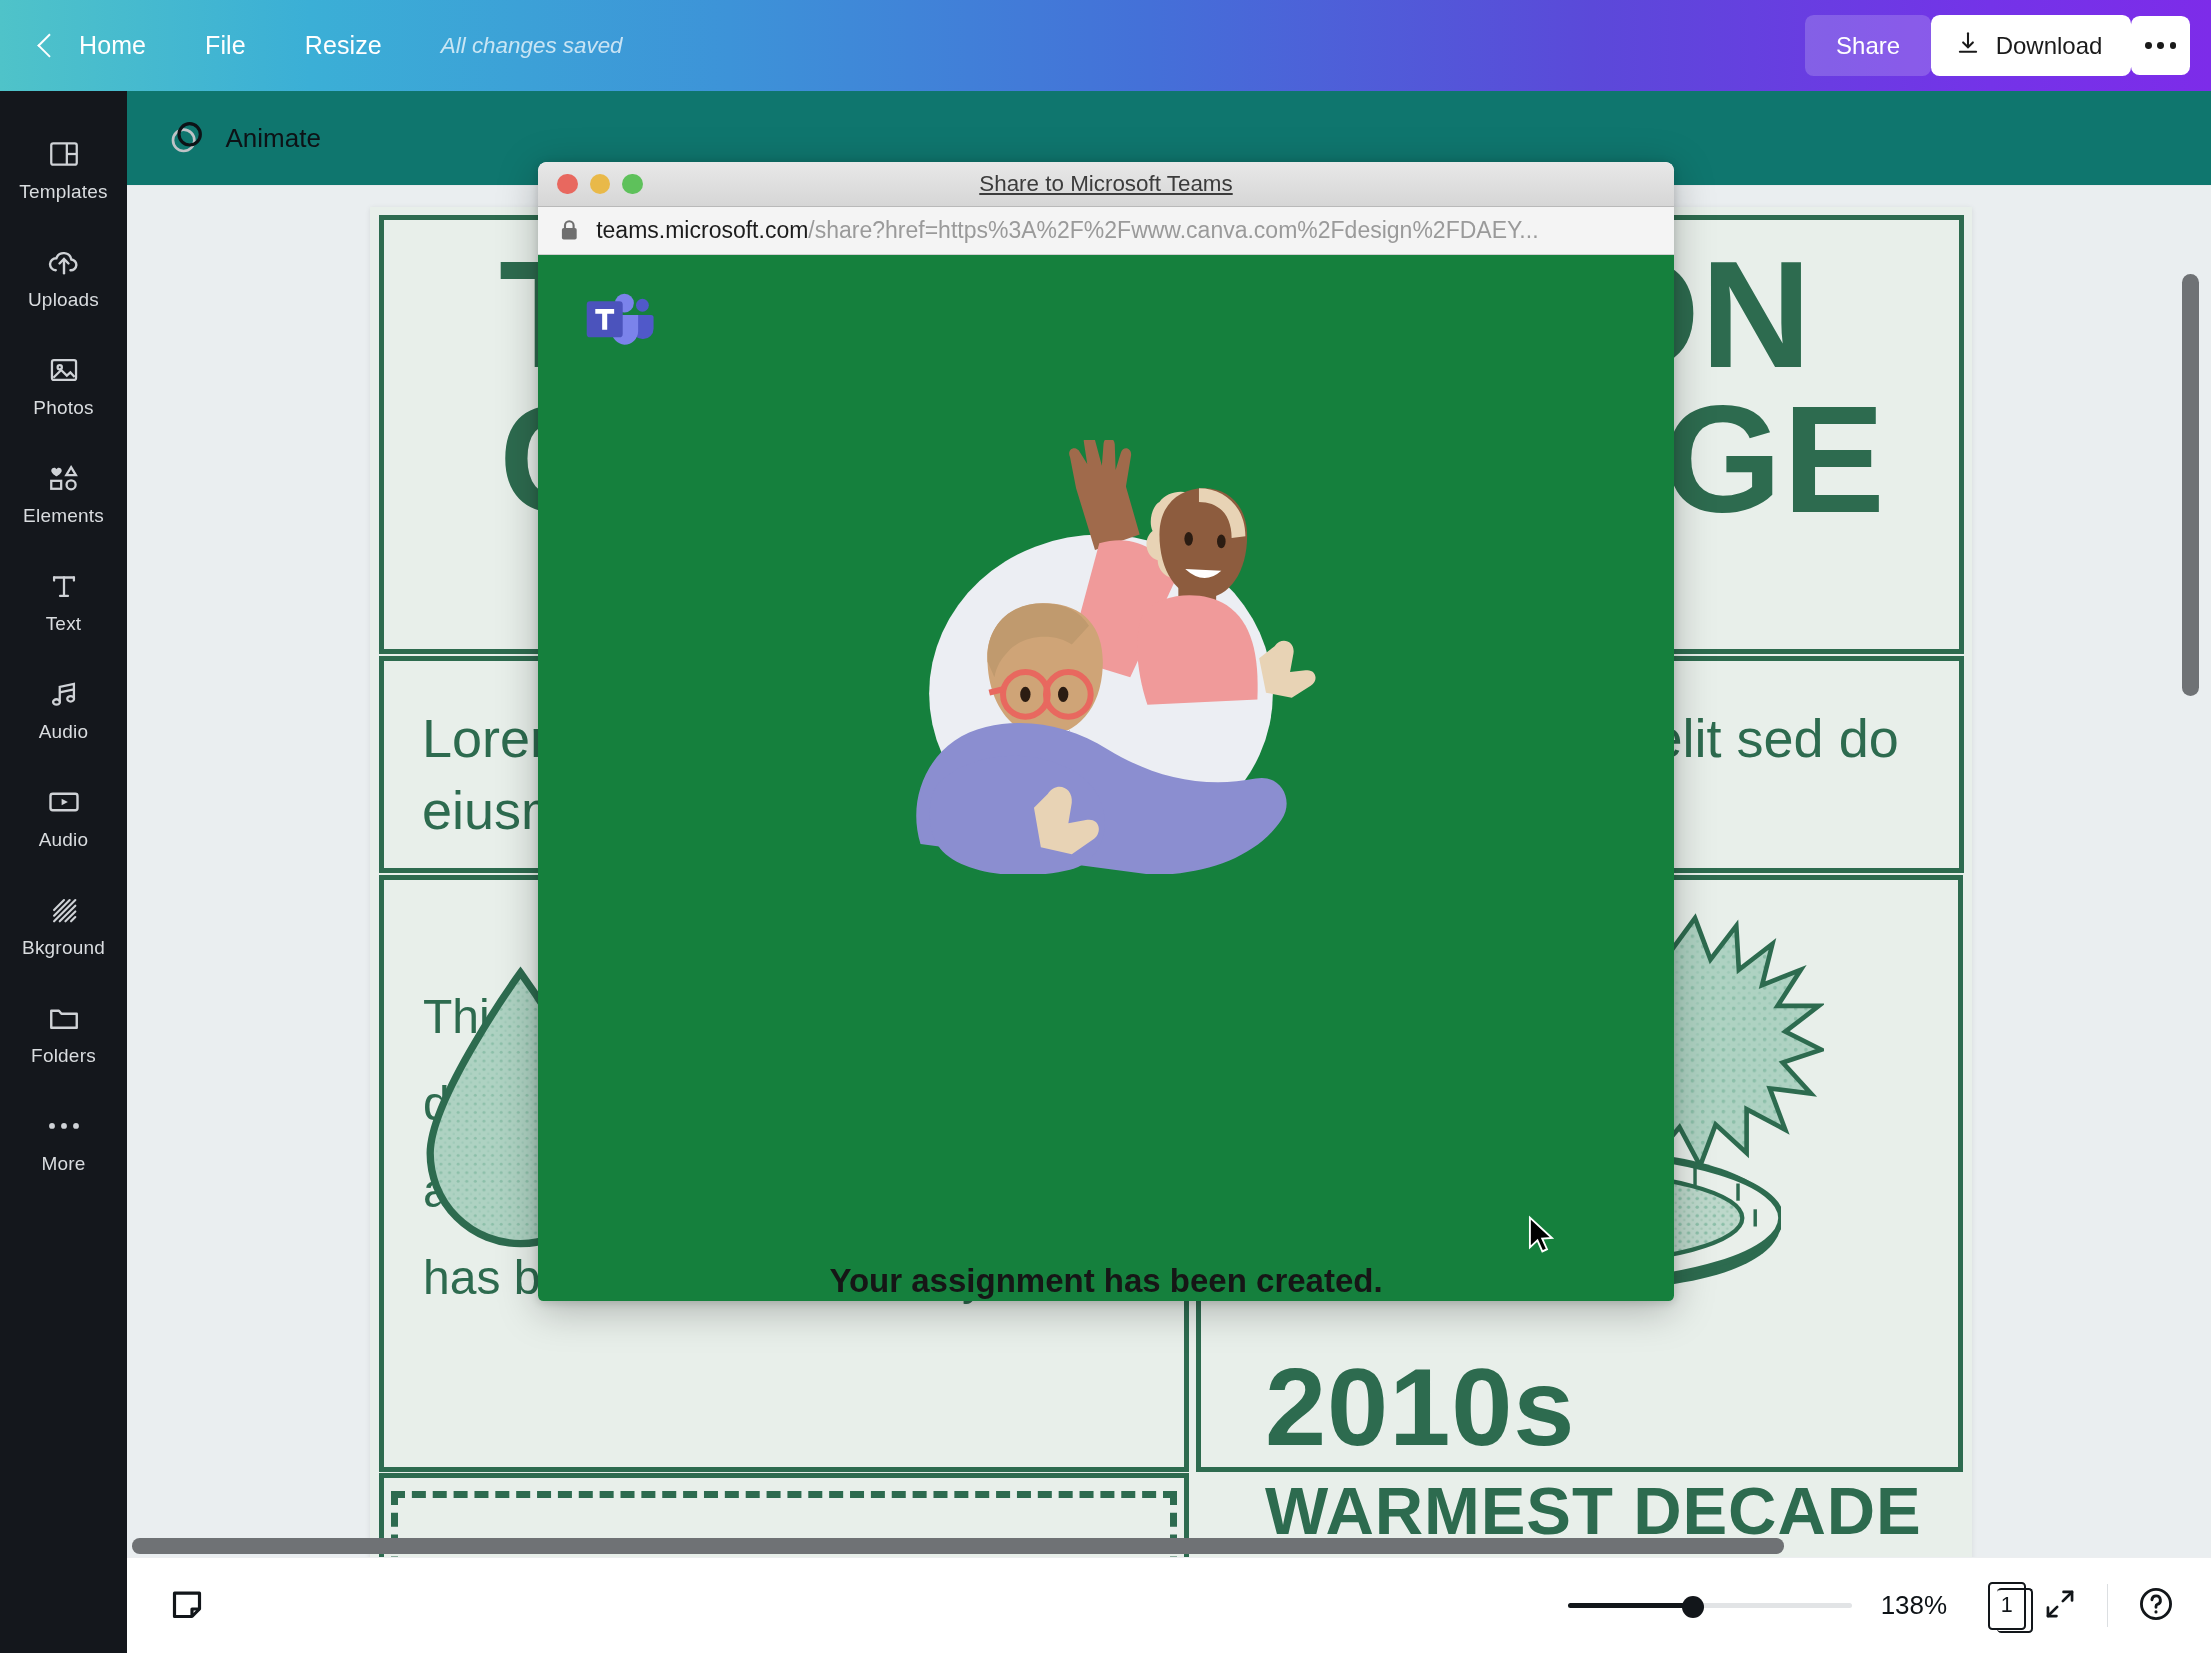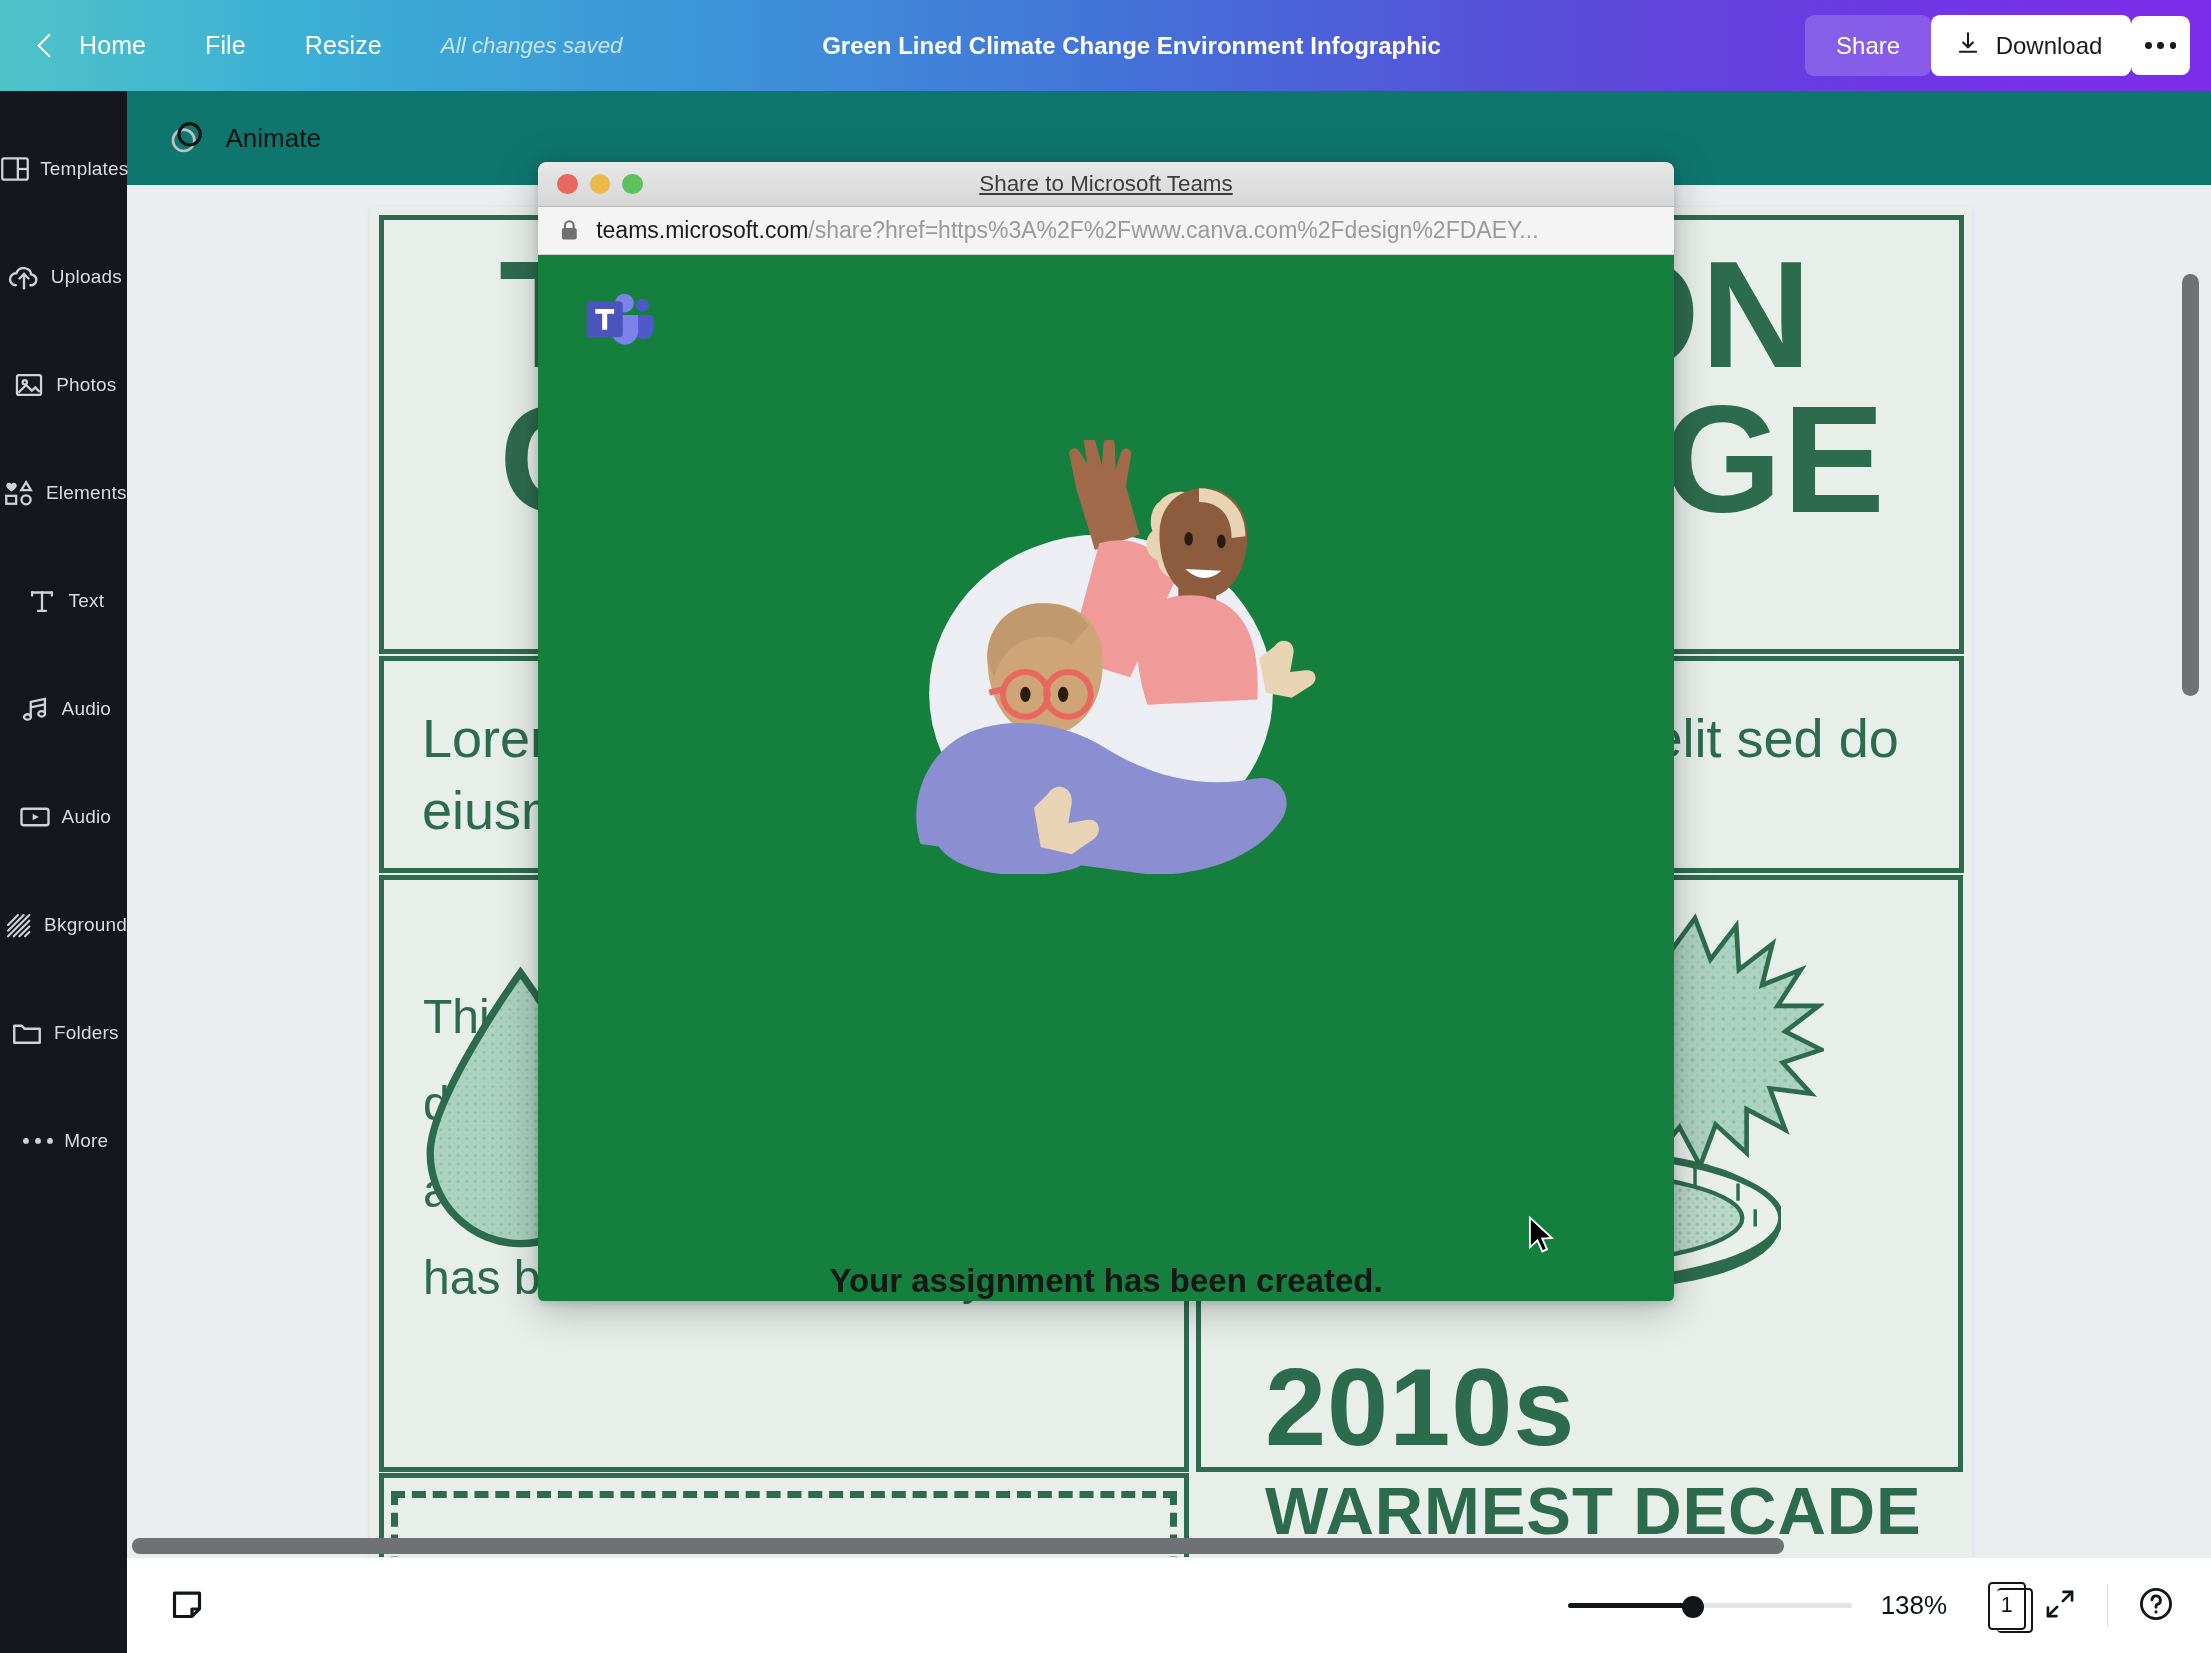--- a/index.html
+++ b/index.html
@@ -60,21 +60,21 @@
 
   
   #sidebar {
     position: absolute; top: 91px; left: 0; width: 127px; height: 1562px;
     background: #14171c;
     display: flex; flex-direction: column; align-items: center;
     padding-top: 24px;
     z-index: 30;
   }
   .sb-item {
-    width: 127px; height: 108px; display: flex; flex-direction: row;
+    width: 127px; height: 108px; display: flex; flex-direction: column;
     align-items: center; justify-content: center; cursor: pointer; gap: 7.7px;
   }
   .sb-ico { width: 38px; height: 38px; display: flex; align-items: center; justify-content: center; color: #cfd2d6; }
   .sb-label { color: #d9dcdf; font-size: 19px; letter-spacing: 0.2px; }
 
   
   #toolbar {
     position: absolute; top: 91px; left: 127px; width: 2084px; height: 95px;
     background: #0f766e; display: flex; align-items: center; padding-left: 27.5px;
     border-bottom: 0.9px solid #e6e8eb;
@@ -212,21 +212,20 @@
 <body>
 
 <div id="topbar">
   <div class="left">
     <div class="chev"></div>
     <div class="tb-item">Home</div>
     <div class="tb-item">File</div>
     <div class="tb-item">Resize</div>
     <div class="tb-saved">All changes saved</div>
   </div>
-  <div id="doctitle">Green Lined Climate Change Environment Infographic</div>
   <div class="right">
     <button class="btn-share">Share</button>
     <button class="btn-download">
       <span>
         <svg width="26" height="26" viewBox="0 0 24 24" fill="none" stroke="#1a1a1a" stroke-width="1.9" stroke-linecap="round">
           <path d="M12 3v12"></path>
             <path d="M7.5 11.5 12 16l4.5-4.5"></path>
             <path d="M4.5 20h15"></path>
         </svg>
       </span>

